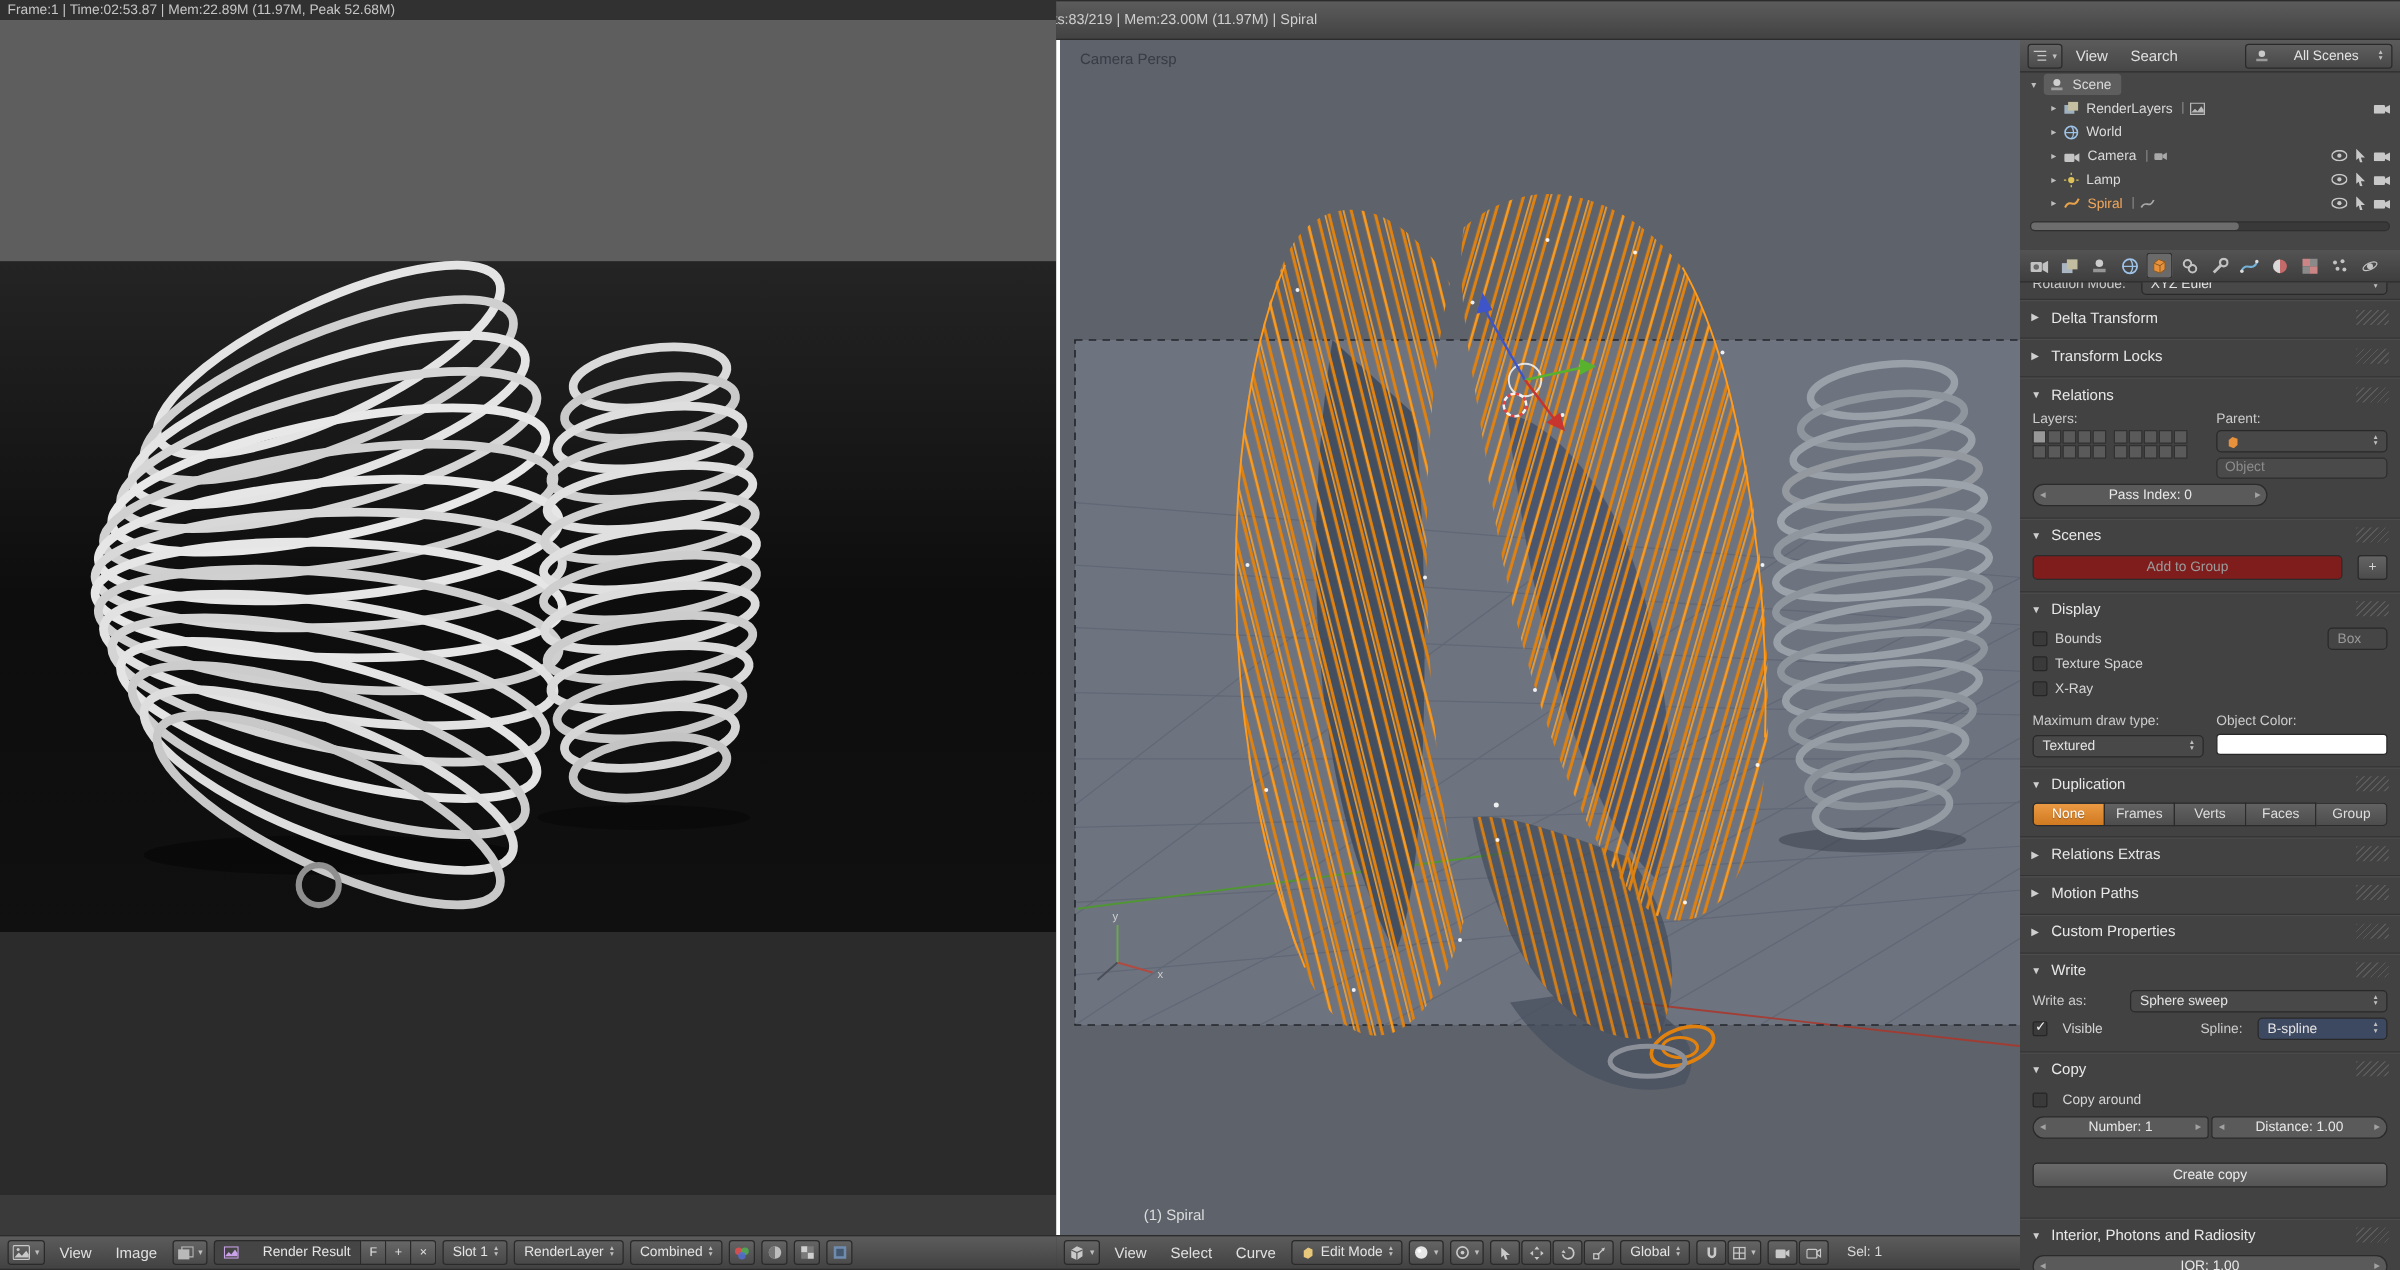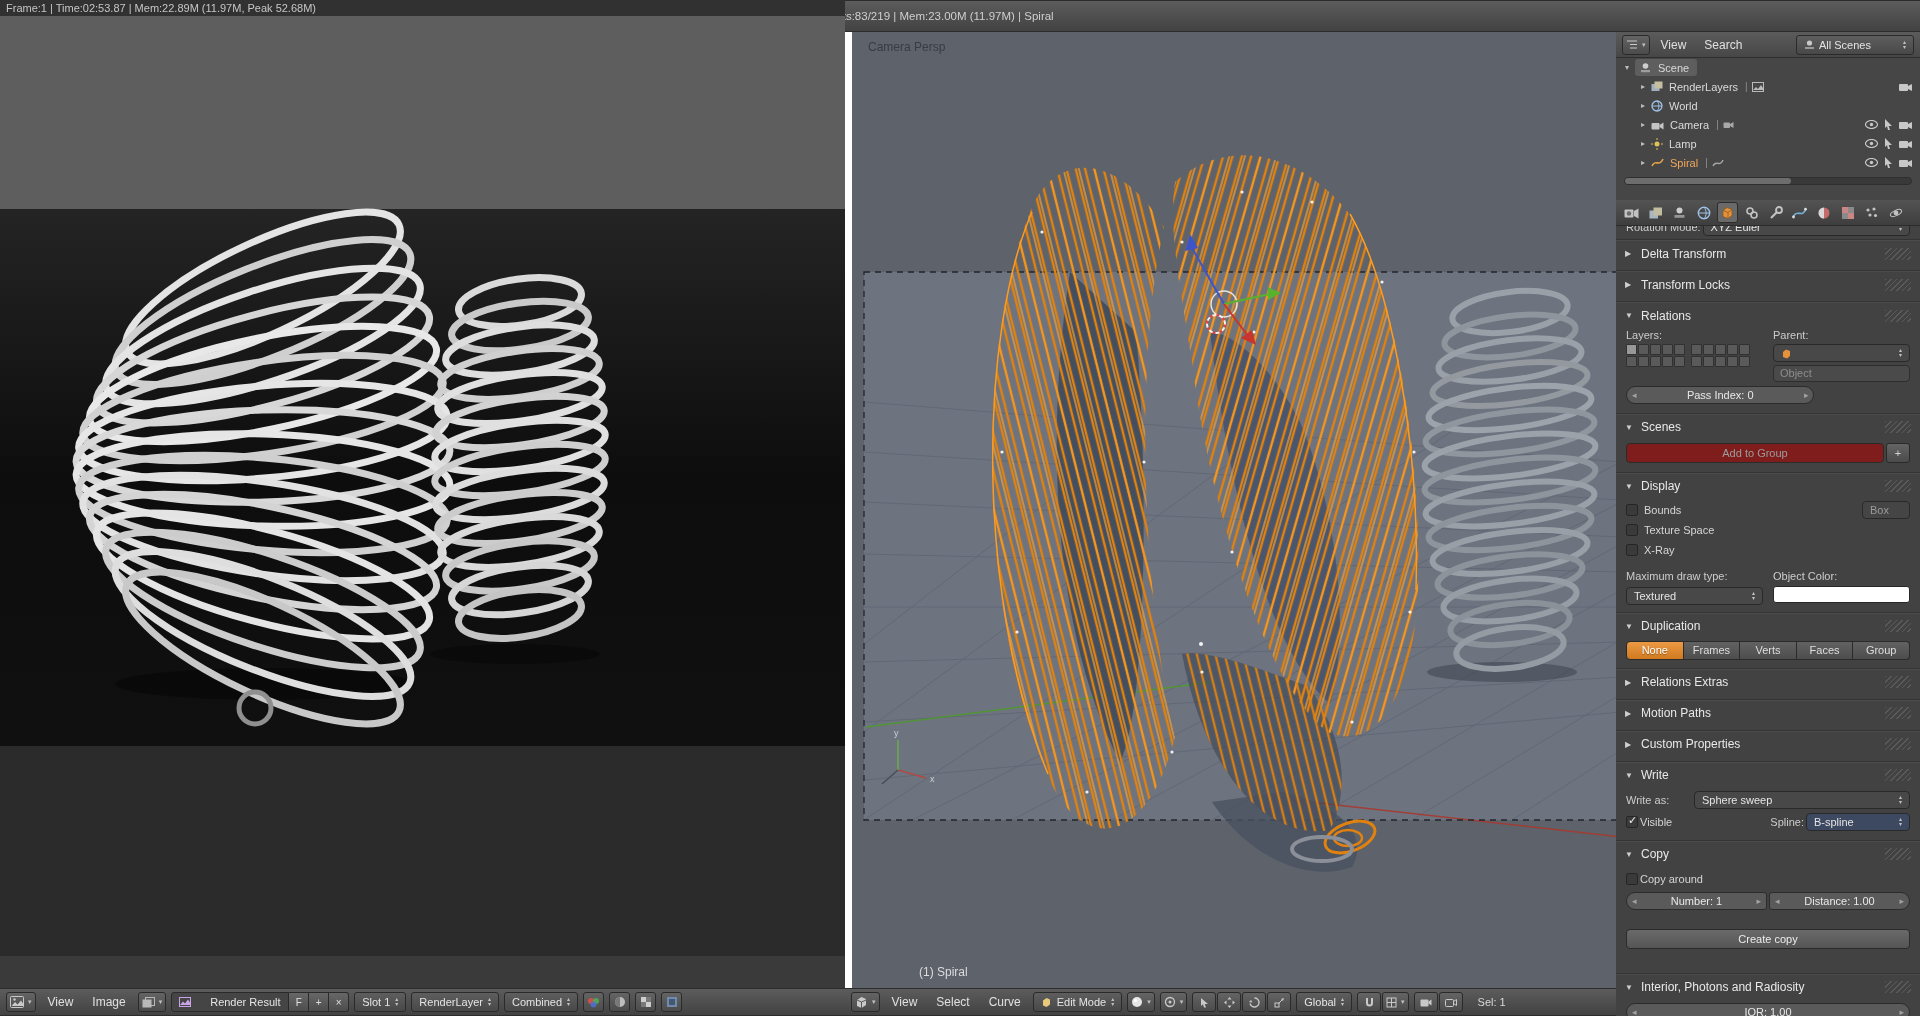--- a/index.html
+++ b/index.html
@@ -34,21 +34,21 @@
 .status{font-size:11.5px;color:#cfcfcf;white-space:nowrap;margin-left:6px}
 .grp{display:inline-flex;gap:1px;flex:0 0 auto}
 
 
 #ie-content{left:0;top:32;width:845px;height:956px;background:#4a4a4a;overflow:hidden}
 .iebar{position:absolute;top:0;left:0;right:0;height:16px;background:#313131;
   color:#c6c6c6;font-size:11px;line-height:16px;padding-left:6px;z-index:2}
 
 
 #vp-content{left:845px;top:32px;width:928px;height:956px;background:#60646d;overflow:hidden;
-  border-left:7px solid #ffffff;border-right:1px solid #252525}
+  border-left:3px solid #ffffff;border-right:1px solid #252525}
 
 
 #outliner{left:1616px;top:32px;width:304px;height:168px;background:#464646;overflow:hidden}
 .ohdr{display:flex;align-items:center;gap:4px;height:26px;padding:0 6px;
   background:linear-gradient(#5b5b5b,#474747);border-bottom:1px solid #2e2e2e;font-size:12px;color:#ddd}
 .orow{display:flex;align-items:center;height:19px;font-size:11px;color:#dadada;padding-left:6px;gap:3px}
 .orow.child{padding-left:22px}
 .oexp{width:10px;font-size:8px;color:#bdbdbd;text-align:center;flex:0 0 auto}
 .olabel{padding:0 3px;white-space:nowrap}
 .osep{color:#8f8f8f;margin:0 1px;font-size:10px}
@@ -63,21 +63,21 @@
 .ptabs{display:flex;align-items:center;gap:3px;height:26px;padding:0 5px;
   background:linear-gradient(#535353,#3e3e3e);border-bottom:1px solid #2c2c2c;overflow:hidden}
 .ptab{width:21px;height:21px;display:flex;align-items:center;justify-content:center;border-radius:3px;flex:0 0 auto}
 .ptab.active{background:#6a6a6a;box-shadow:inset 0 0 0 1px #2d2d2d}
 .pscroll{position:relative;height:790px;overflow:hidden}
 .panel{padding:1px 0 6px;border-top:1px solid #4c4c4c;box-shadow:0 -1px 0 #343434}
 .phdr{display:flex;align-items:center;gap:7px;height:23px;padding:0 9px;font-size:12px;color:#e8e8e8}
 .tri{font-size:8px;color:#cfcfcf;width:9px;flex:0 0 auto}
 .grip{margin-left:auto;width:26px;height:12px;
   background:repeating-linear-gradient(135deg,rgba(255,255,255,.13) 0 1px,transparent 1px 4px)}
-.prow{display:flex;align-items:center;gap:2px;margin:4px 10px;min-height:18px;font-size:11px;color:#d4d4d4}
+.prow{display:flex;align-items:center;gap:12px;margin:4px 10px;min-height:18px;font-size:11px;color:#d4d4d4}
 .plabel{font-size:11px;color:#cccccc;white-space:nowrap}
 .drop{display:inline-flex;align-items:center;justify-content:space-between;background:#484848;
   border:1px solid #292929;border-radius:4px;height:18px;padding:0 7px;font-size:11px;color:#e4e4e4;white-space:nowrap}
 .drop.full{flex:1}
 .num{display:flex;justify-content:space-between;align-items:center;background:#5a5a5a;
   border:1px solid #2b2b2b;border-radius:9px;height:18px;padding:0 5px;font-size:11px;color:#e8e8e8;white-space:nowrap}
 .num .arr{color:#a2a2a2;font-size:9px}
 .numpair{display:flex;gap:2px;flex:1}
 .numpair .num{flex:1}
 .numpair .num:first-child{border-radius:9px 3px 3px 9px}
@@ -361,21 +361,21 @@
         <svg width="12" height="11">
             <line x1="1" y1="2" x2="11" y2="2" stroke="#c9c9c9"></line>
             <line x1="4" y1="5.5" x2="11" y2="5.5" stroke="#c9c9c9"></line>
             <line x1="4" y1="9" x2="11" y2="9" stroke="#c9c9c9"></line>
           </svg>
         <span class="dn">▾</span>
       </div>
       <span class="menu">View</span>
       <span class="menu">Search</span>
       <div class="hpill" style="margin-left:auto;min-width:118px;justify-content:space-between">
-        <span style="display:flex;align-items:center;gap:4px">
+        <span style="display:flex;align-items:center;gap:20px">
           <svg width="11" height="11">
               <circle cx="5.5" cy="4" r="2.6" fill="#c9c9c9"></circle>
               <rect x="1" y="8" width="9" height="2" fill="#9a9a9a"></rect>
             </svg>
           <span>All Scenes</span>
         </span>
         <span class="updn">
             <i>▴</i>
             <i>▾</i>
           </span>

